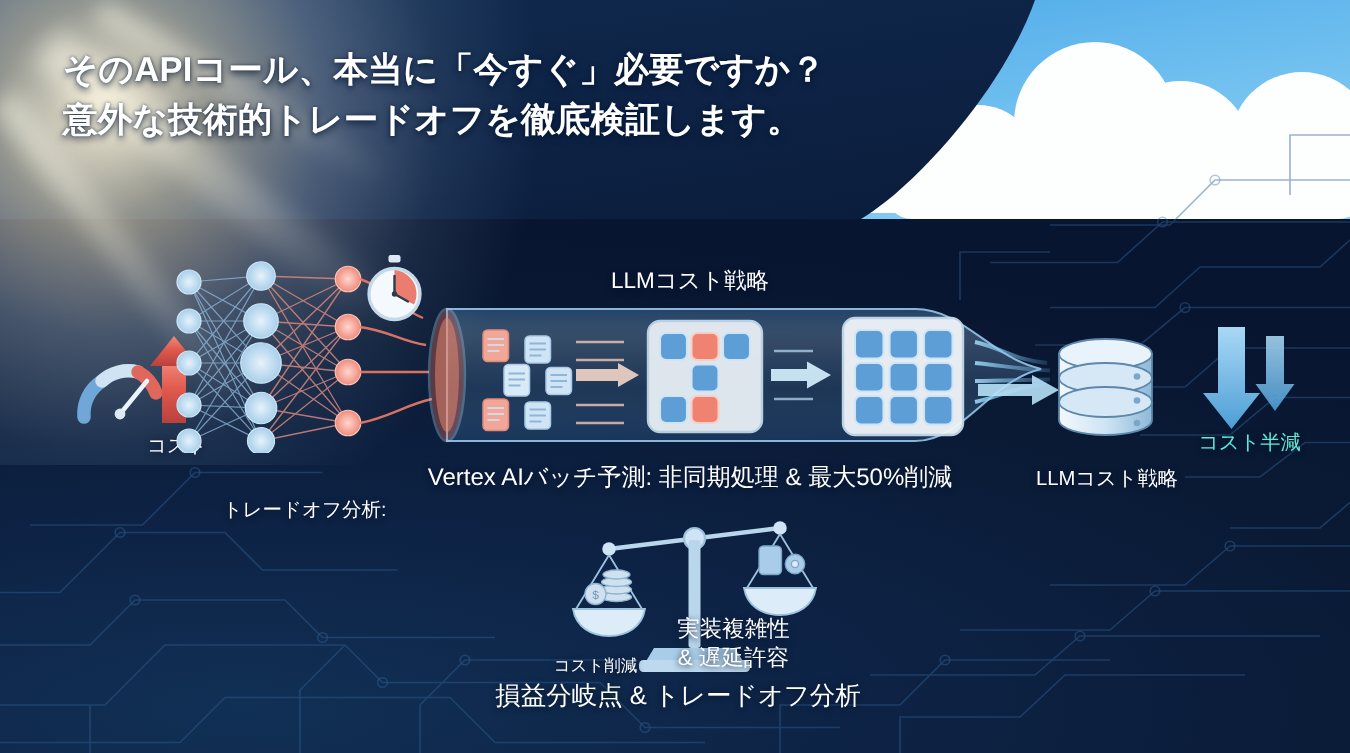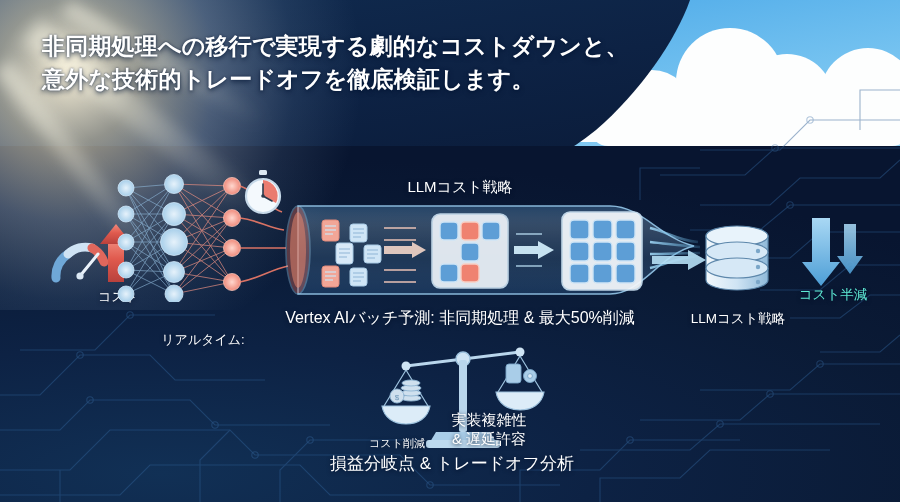--- a/index.html
+++ b/index.html
@@ -165,21 +165,21 @@
         <circle cx="630" cy="440" r="3.2"></circle>
     </g>
   </svg>
 
   <div class="glow-sun"></div>
   <div class="ray" style="left:40px;top:20px;width:300px;height:28px;transform:rotate(38deg);"></div>
   <div class="ray" style="left:10px;top:60px;width:260px;height:20px;transform:rotate(52deg);"></div>
   <div class="ray" style="left:70px;top:0px;width:230px;height:16px;transform:rotate(30deg);"></div>
 
   <div class="headline">
-    <div>非同期処理への移行で実現する劇的なコストダウンと、</div>
+    <div>そのAPIコール、本当に「今すぐ」必要ですか？</div>
     <div>意外な技術的トレードオフを徹底検証します。</div>
   </div>
 
   <svg class="gauge-wrap" viewBox="0 0 90 78">
     <defs>
       <linearGradient id="arrUp" x1="0" y1="1" x2="0" y2="0">
         <stop offset="0%" stop-color="#b8413c"></stop>
           <stop offset="55%" stop-color="#e05a4e"></stop>
         <stop offset="100%" stop-color="#f08a7c"></stop>
       </linearGradient>
@@ -252,21 +252,21 @@
   <svg class="watch" viewBox="0 0 40 46">
     <rect x="16" y="0" width="8" height="5" rx="1.5" fill="#dde9f4"></rect>
     <circle cx="20" cy="26" r="17" fill="#f4f9fd" stroke="#c6d9e9" stroke-width="2.2"></circle>
     <path d="M20,26 L20,10 A16,16 0 0,1 33,33 Z" fill="#e86a5c" opacity=".88"></path>
     <line x1="20" y1="26" x2="20" y2="14" stroke="#2a3b4d" stroke-width="1.6" stroke-linecap="round"></line>
     <line x1="20" y1="26" x2="29" y2="31" stroke="#2a3b4d" stroke-width="1.6" stroke-linecap="round"></line>
     <circle cx="20" cy="26" r="1.8" fill="#2a3b4d"></circle>
   </svg>
 
   <div class="lbl" style="left:108px;top:331px;width:190px;font-size:13px;line-height:1.42;">
-    <div>リアルタイム:</div>
+    <div>トレードオフ分析:</div>
   </div>
 
   <div class="lbl pipe-title">LLMコスト戦略</div>
 
   <svg class="pipe" viewBox="0 0 420 110">
     <defs>
       <linearGradient id="tube" x1="0" y1="0" x2="0" y2="1">
         <stop offset="0%" stop-color="#3d6b96" stop-opacity=".55"></stop>
         <stop offset="25%" stop-color="#9fc6e4" stop-opacity=".30"></stop>
         <stop offset="60%" stop-color="#5e8fba" stop-opacity=".26"></stop>

